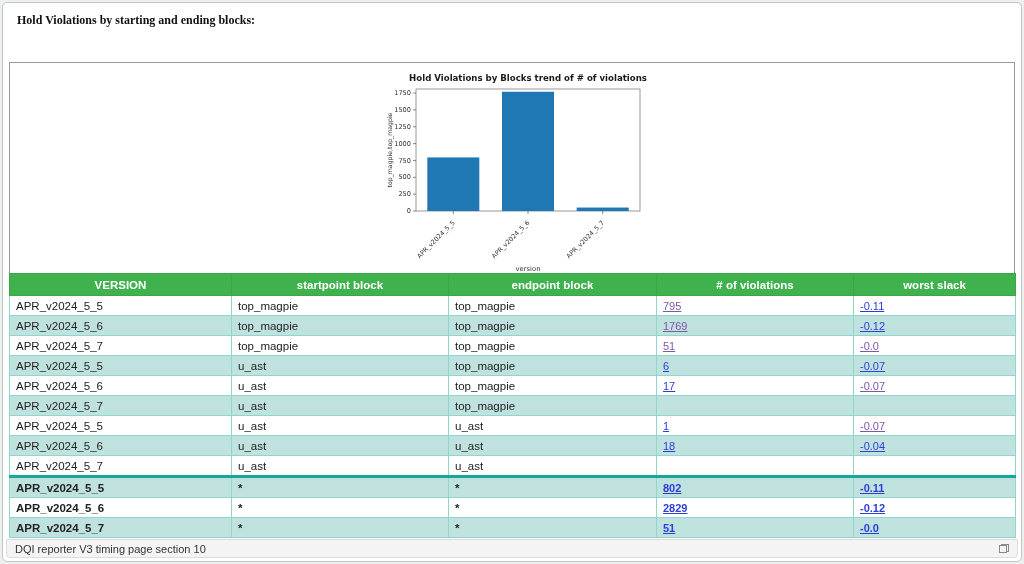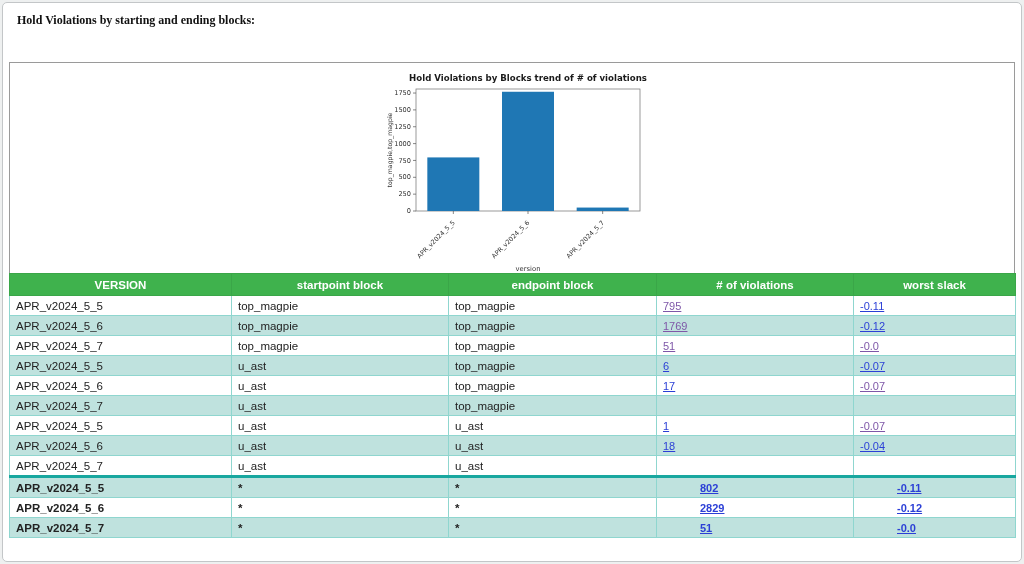--- a/index.html
+++ b/index.html
@@ -43,21 +43,21 @@
     height:19px;padding:0 6px;
     border:1px solid #8fd6cf;
     background:#fff;white-space:nowrap;overflow:hidden;
   }
   table.viol tr.alt td{background:#bfe2de;}
   table.viol tr.summary td{font-weight:bold;}
   table.viol tr.summary-first td{border-top:3px solid #18a79f;}
   a.cell-link{text-decoration:underline;font-size:11px;}
   a.cell-link.link-blue{color:#2b3fd6;}
   a.cell-link.link-purple{color:#7e57a8;}
-  tr.summary a.cell-link{font-weight:bold;margin-left:37px;}
+  tr.summary a.cell-link{font-weight:bold;}
   
   .status-bar{
     position:absolute;left:3px;right:3px;bottom:3px;height:17px;
     background:#f4f4f4;border:1px solid #dcdcdc;border-radius:0 0 4px 4px;
     display:flex;align-items:center;justify-content:space-between;
     padding:0 8px;font-size:11px;color:#333;
   }
   .restore-icon{
     position:relative;width:10px;height:9px;display:inline-block;
   }
@@ -217,14 +217,21 @@
             <td style="font-weight: bold;">APR_v2024_5_7</td>
             <td>*</td>
             <td>*</td>
             <td><a href="#" class="cell-link link-blue">51</a></td>
             <td><a href="#" class="cell-link link-blue">-0.0</a></td>
           </tr>
         </tbody>
     </table>
   </div>
 
+  <div class="status-bar">
+    <span>DQI reporter V3 timing page section 10</span>
+    <span class="restore-icon">
+        <span class="sq-back"></span>
+        <span class="sq-front"></span>
+      </span>
+  </div>
 
 </div>
 
 </body></html>

